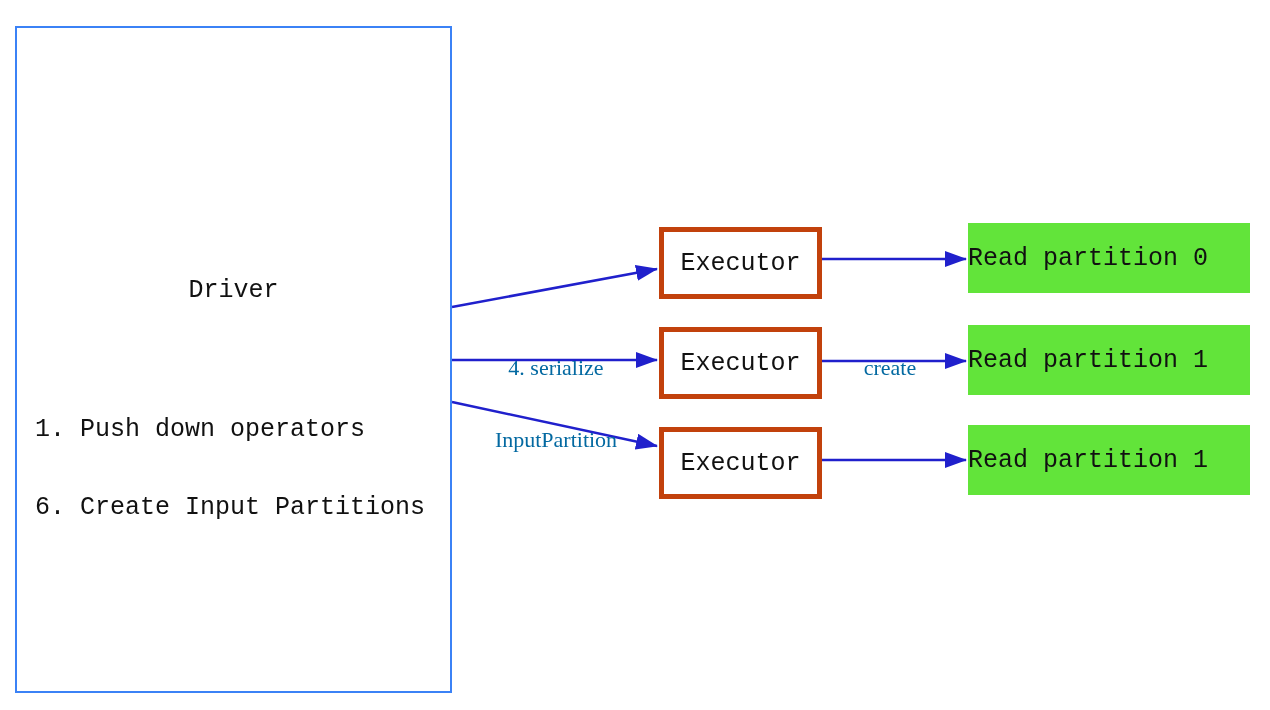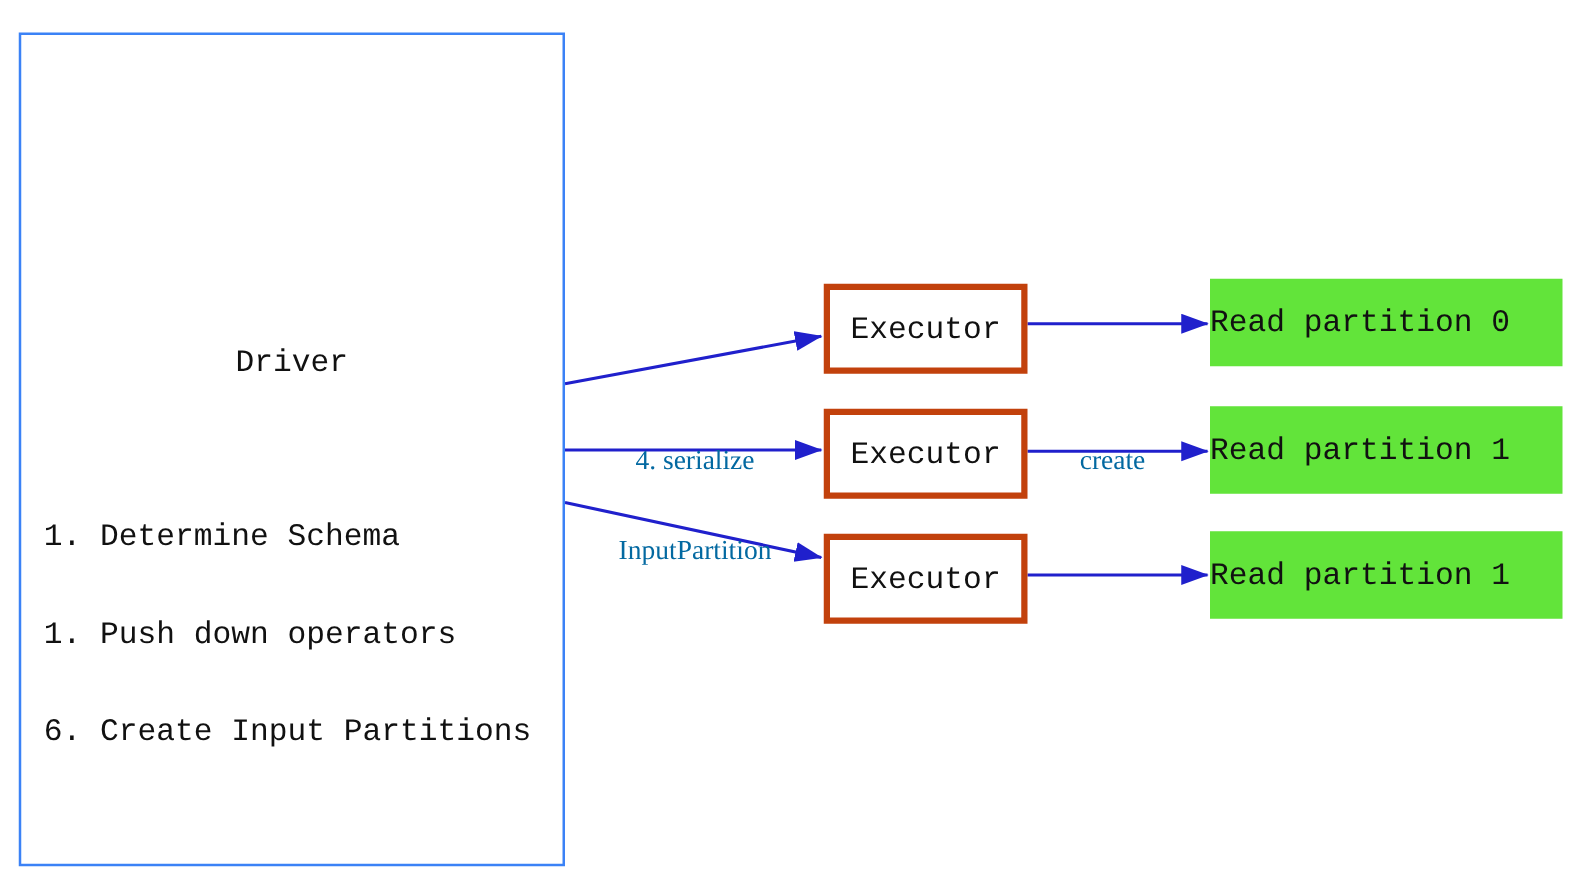--- a/index.html
+++ b/index.html
@@ -118,21 +118,20 @@
     <line x1="452" y1="360" x2="657" y2="360" stroke="#2020cc" stroke-width="2.5" marker-end="url(#ah)"></line>
     <line x1="452" y1="402" x2="657" y2="446" stroke="#2020cc" stroke-width="2.5" marker-end="url(#ah)"></line>
     <line x1="816" y1="259" x2="966" y2="259" stroke="#2020cc" stroke-width="2.5" marker-end="url(#ah)"></line>
     <line x1="816" y1="361" x2="966" y2="361" stroke="#2020cc" stroke-width="2.5" marker-end="url(#ah)"></line>
     <line x1="816" y1="460" x2="966" y2="460" stroke="#2020cc" stroke-width="2.5" marker-end="url(#ah)"></line>
   </svg>
 
   <div class="driver-box">
     <div class="driver-title">Driver</div>
     <div class="driver-steps">
-      <div>1. Determine Schema</div>
       <div>1. Push down operators</div>
       <div>6. Create Input Partitions</div>
     </div>
   </div>
 
   <div class="exec-box exec-0">
     <span>Executor</span>
   </div>
   <div class="exec-box exec-1">
     <span>Executor</span>

